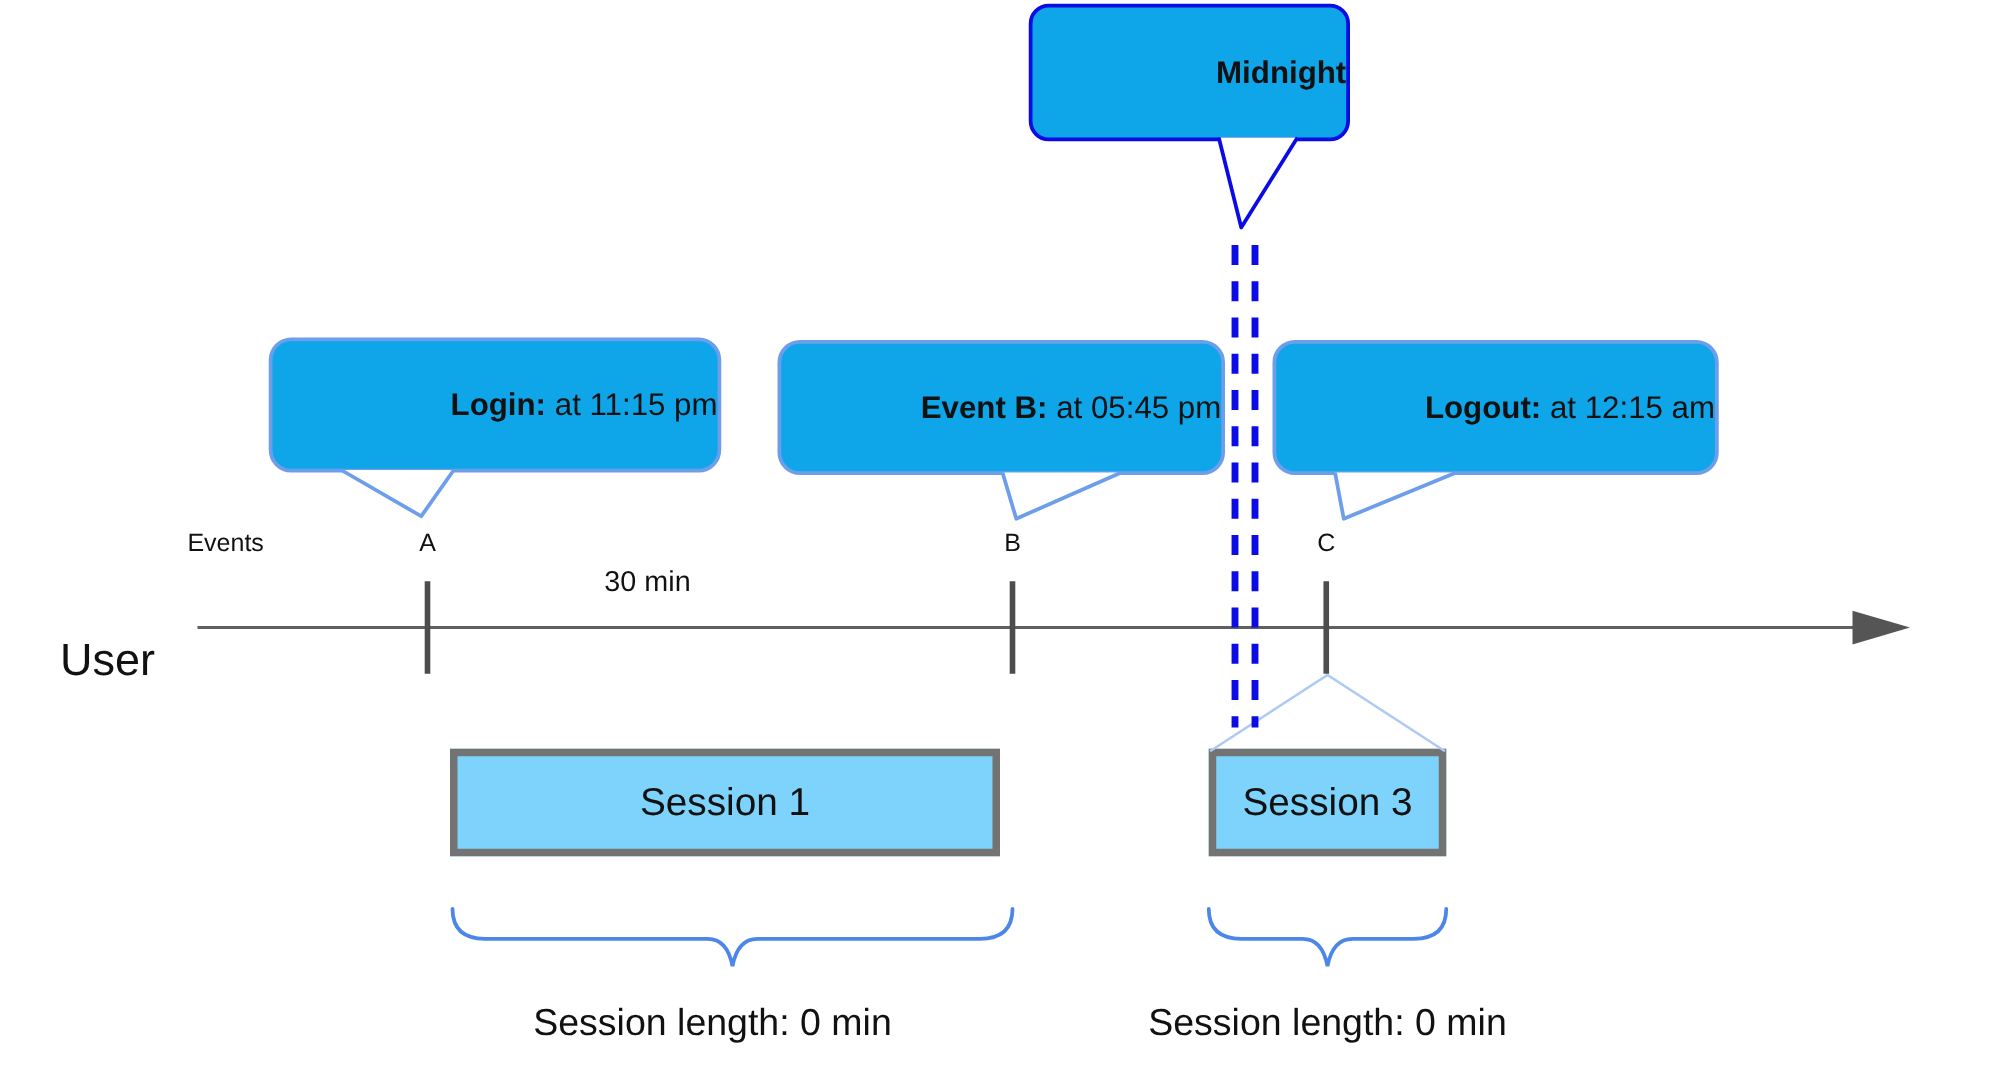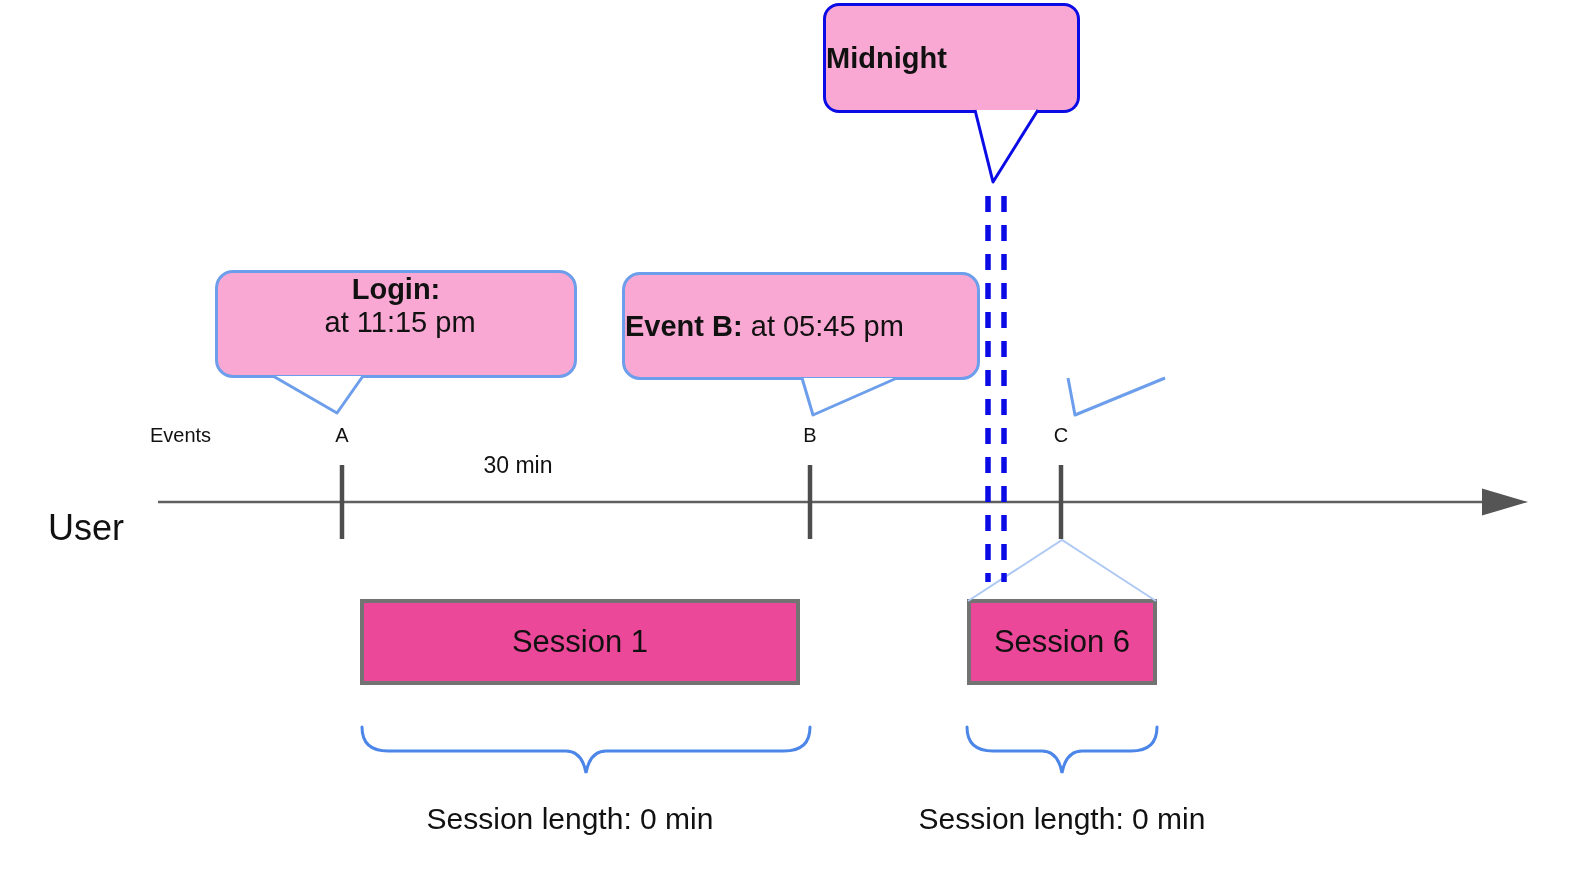--- a/index.html
+++ b/index.html
@@ -11,41 +11,41 @@
     color:#111;
     overflow:hidden;
   }
   .abs{position:absolute;}
   .label{white-space:nowrap;}
   .center{text-align:center;}
   
   .callout{
     position:absolute;
     box-sizing:border-box;
-    background:#f9a8d4;
+    background:#0ea5e9;
     border:3px solid #6d9eeb;
     border-radius:18px;
-    display:flex;align-items:center;justify-content:flex-start;
-    font-size:29px;
+    display:flex;align-items:center;justify-content:flex-end;
+    font-size:25px;
     z-index:2;
     white-space:nowrap;
   }
   .callout .title{font-weight:bold;}
   .callout .detail{margin-left:0.28em;}
   .callout.dark{
     border-color:#0b0be6;
     border-radius:16px;
     font-weight:bold;
   }
   
   .session-box{
     position:absolute;
     box-sizing:border-box;
-    background:#ec4899;
-    border:4px solid #737373;
+    background:#7dd3fc;
+    border:6px solid #737373;
     display:flex;align-items:center;justify-content:center;
     font-size:31px;
     z-index:1;
     white-space:nowrap;
   }
   
   #shapes{
     position:absolute;left:0;top:0;width:1596px;height:870px;
     z-index:5;pointer-events:none;
   }
@@ -58,43 +58,47 @@
 </head>
 <body>
 
 <div id="canvas">
 
   <div class="callout dark" style="left:823px;top:3px;width:257px;height:110px;">
     <span class="title">Midnight</span>
   </div>
 
 
-  <div class="callout" style="left:215px;top:270px;width:362px;height:108px;flex-direction:column;">
+  <div class="callout" style="left:215px;top:270px;width:362px;height:108px;">
     <span class="title">Login:</span>
     <span class="detail">at 11:15 pm</span>
   </div>
 
   <div class="callout" style="left:602px;top:272px;width:358px;height:108px;margin-left:20px;">
     <span class="title">Event B:</span>
     <span class="detail">at 05:45 pm</span>
   </div>
 
+  <div class="callout" style="left:1018px;top:272px;width:357px;height:108px;">
+    <span class="title">Logout:</span>
+    <span class="detail">at 12:15 am</span>
+  </div>
 
   <div class="abs label axis-label center" style="left:128px;top:424px;width:105px;">Events</div>
   <div class="abs label axis-label center" style="left:312px;top:424px;width:60px;">A</div>
   <div class="abs label axis-label center" style="left:780px;top:424px;width:60px;">B</div>
   <div class="abs label axis-label center" style="left:1031px;top:424px;width:60px;">C</div>
   <div class="abs label interval-label center" style="left:468px;top:452px;width:100px;">30 min</div>
   <div class="abs label user-label" style="left:48px;top:481px;">User</div>
 
   <div class="session-box" style="left:360px;top:599px;width:440px;height:86px;">
     <span>Session 1</span>
   </div>
   <div class="session-box" style="left:967px;top:599px;width:190px;height:86px;">
-    <span>Session 6</span>
+    <span>Session 3</span>
   </div>
 
   <div class="abs label length-label center" style="left:370px;top:802px;width:400px;">Session length: 0 min</div>
   <div class="abs label length-label center" style="left:862px;top:802px;width:400px;">Session length: 0 min</div>
 
   <svg id="shapes" viewBox="0 0 1596 870">
 
     <path d="M968,601 L1062,540 L1156,601" fill="none" stroke="#aec9f3" stroke-width="2"></path>
 
     <line x1="158" y1="502" x2="1486" y2="502" stroke="#606060" stroke-width="2.5"></line>

